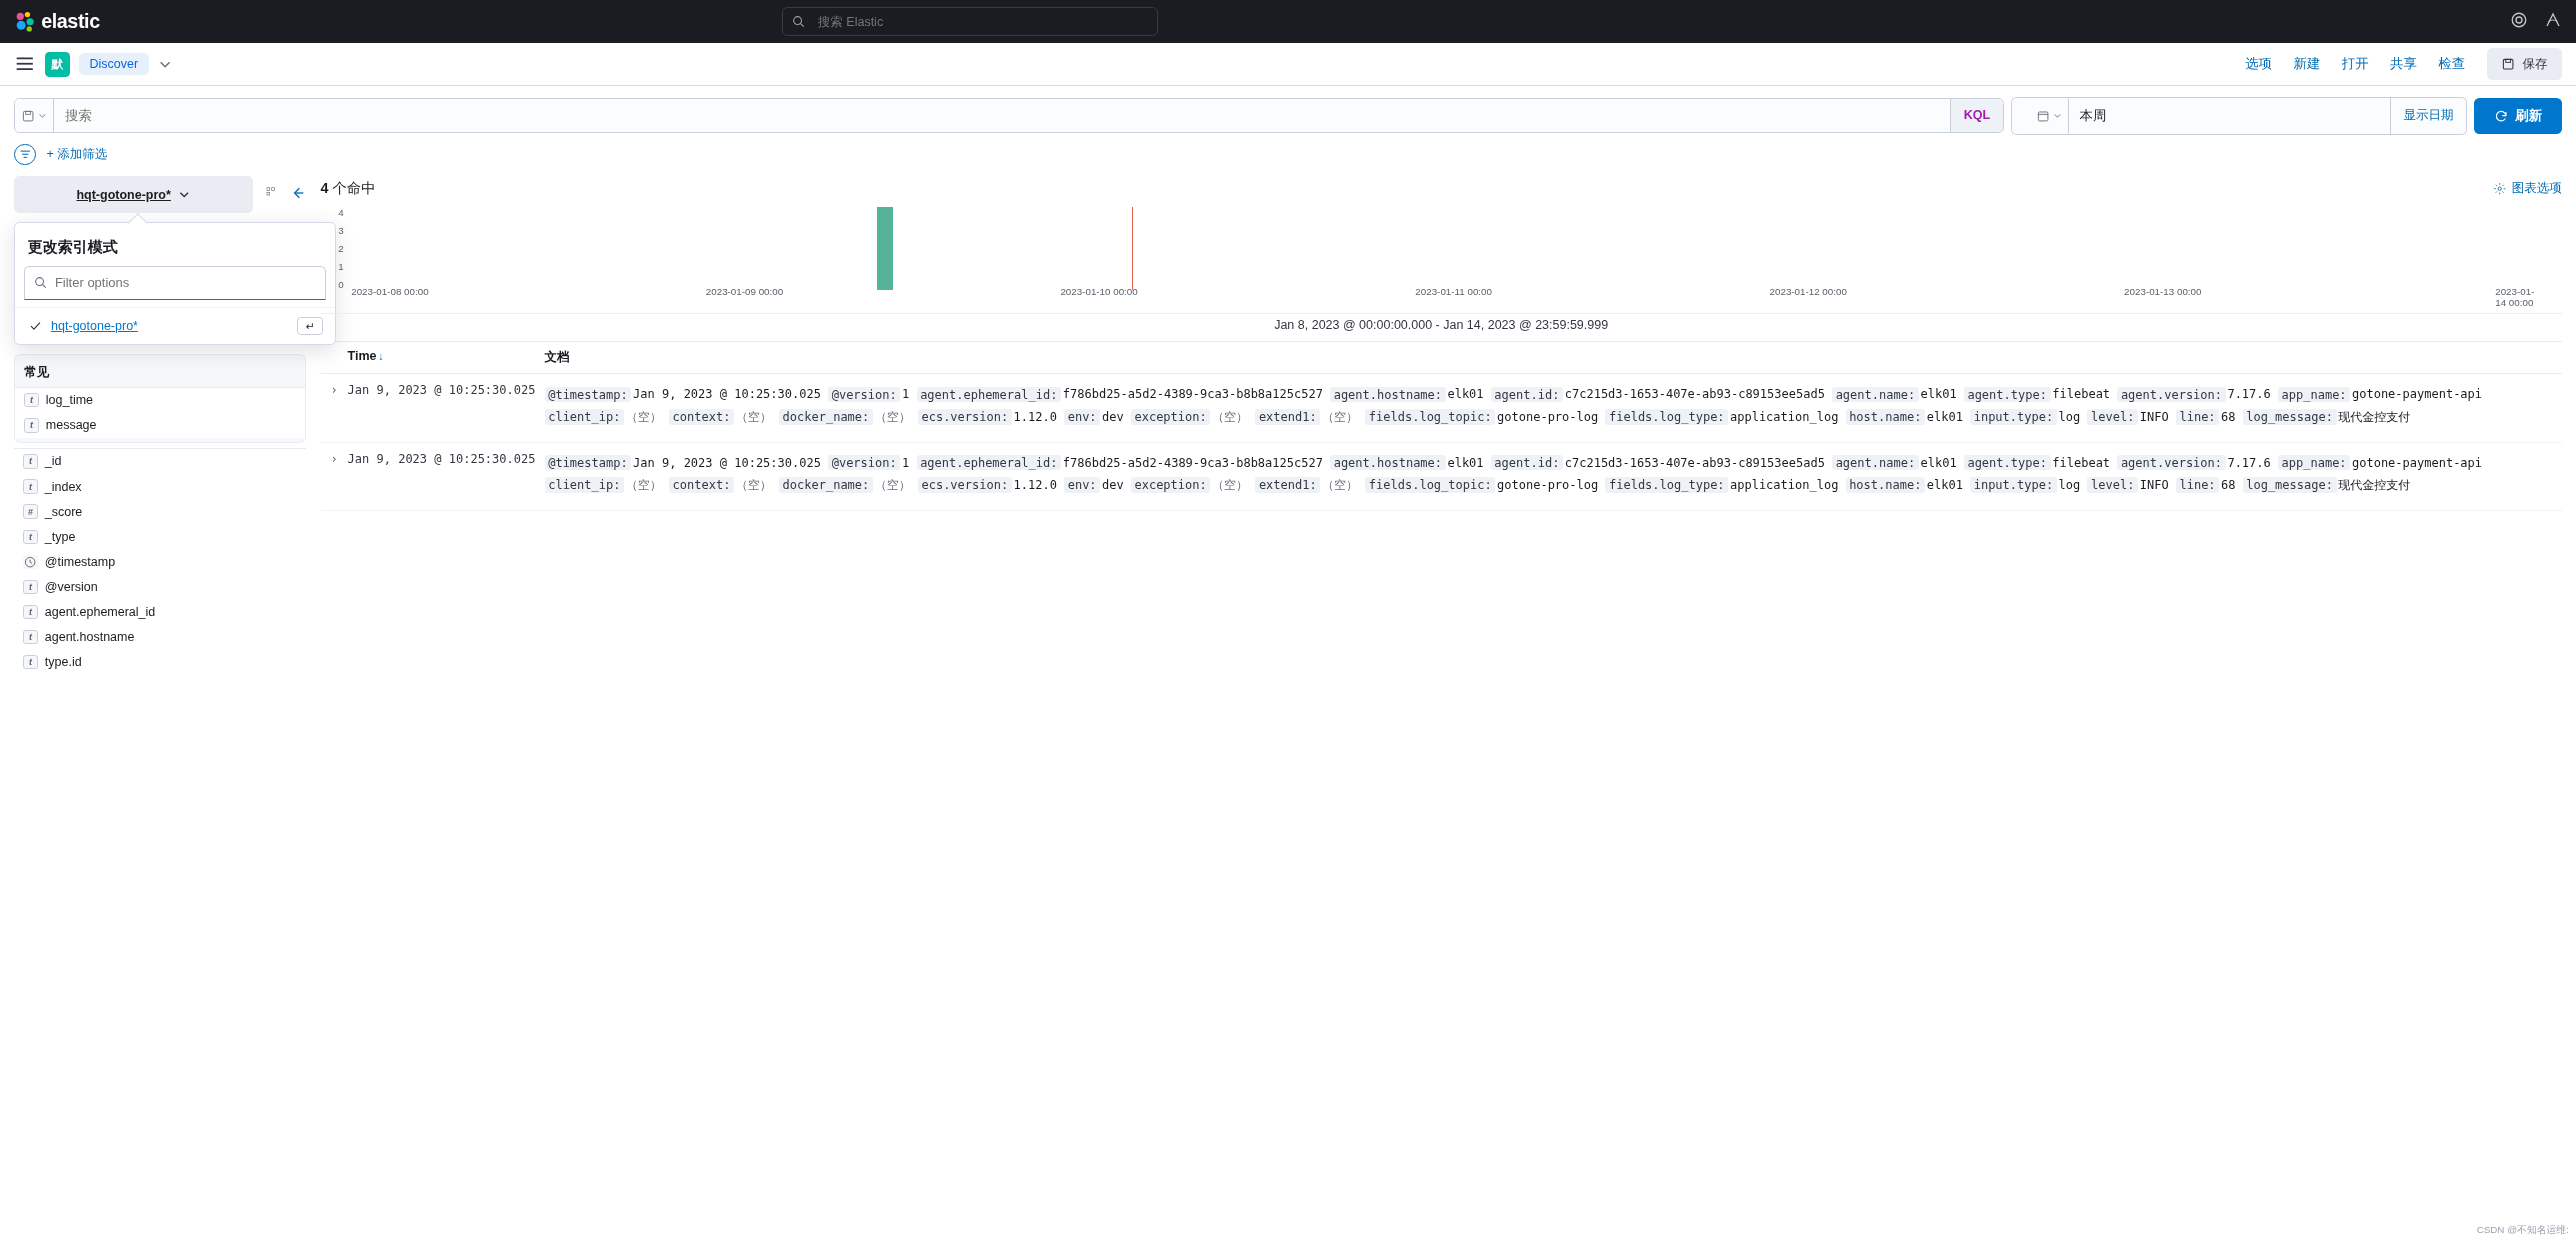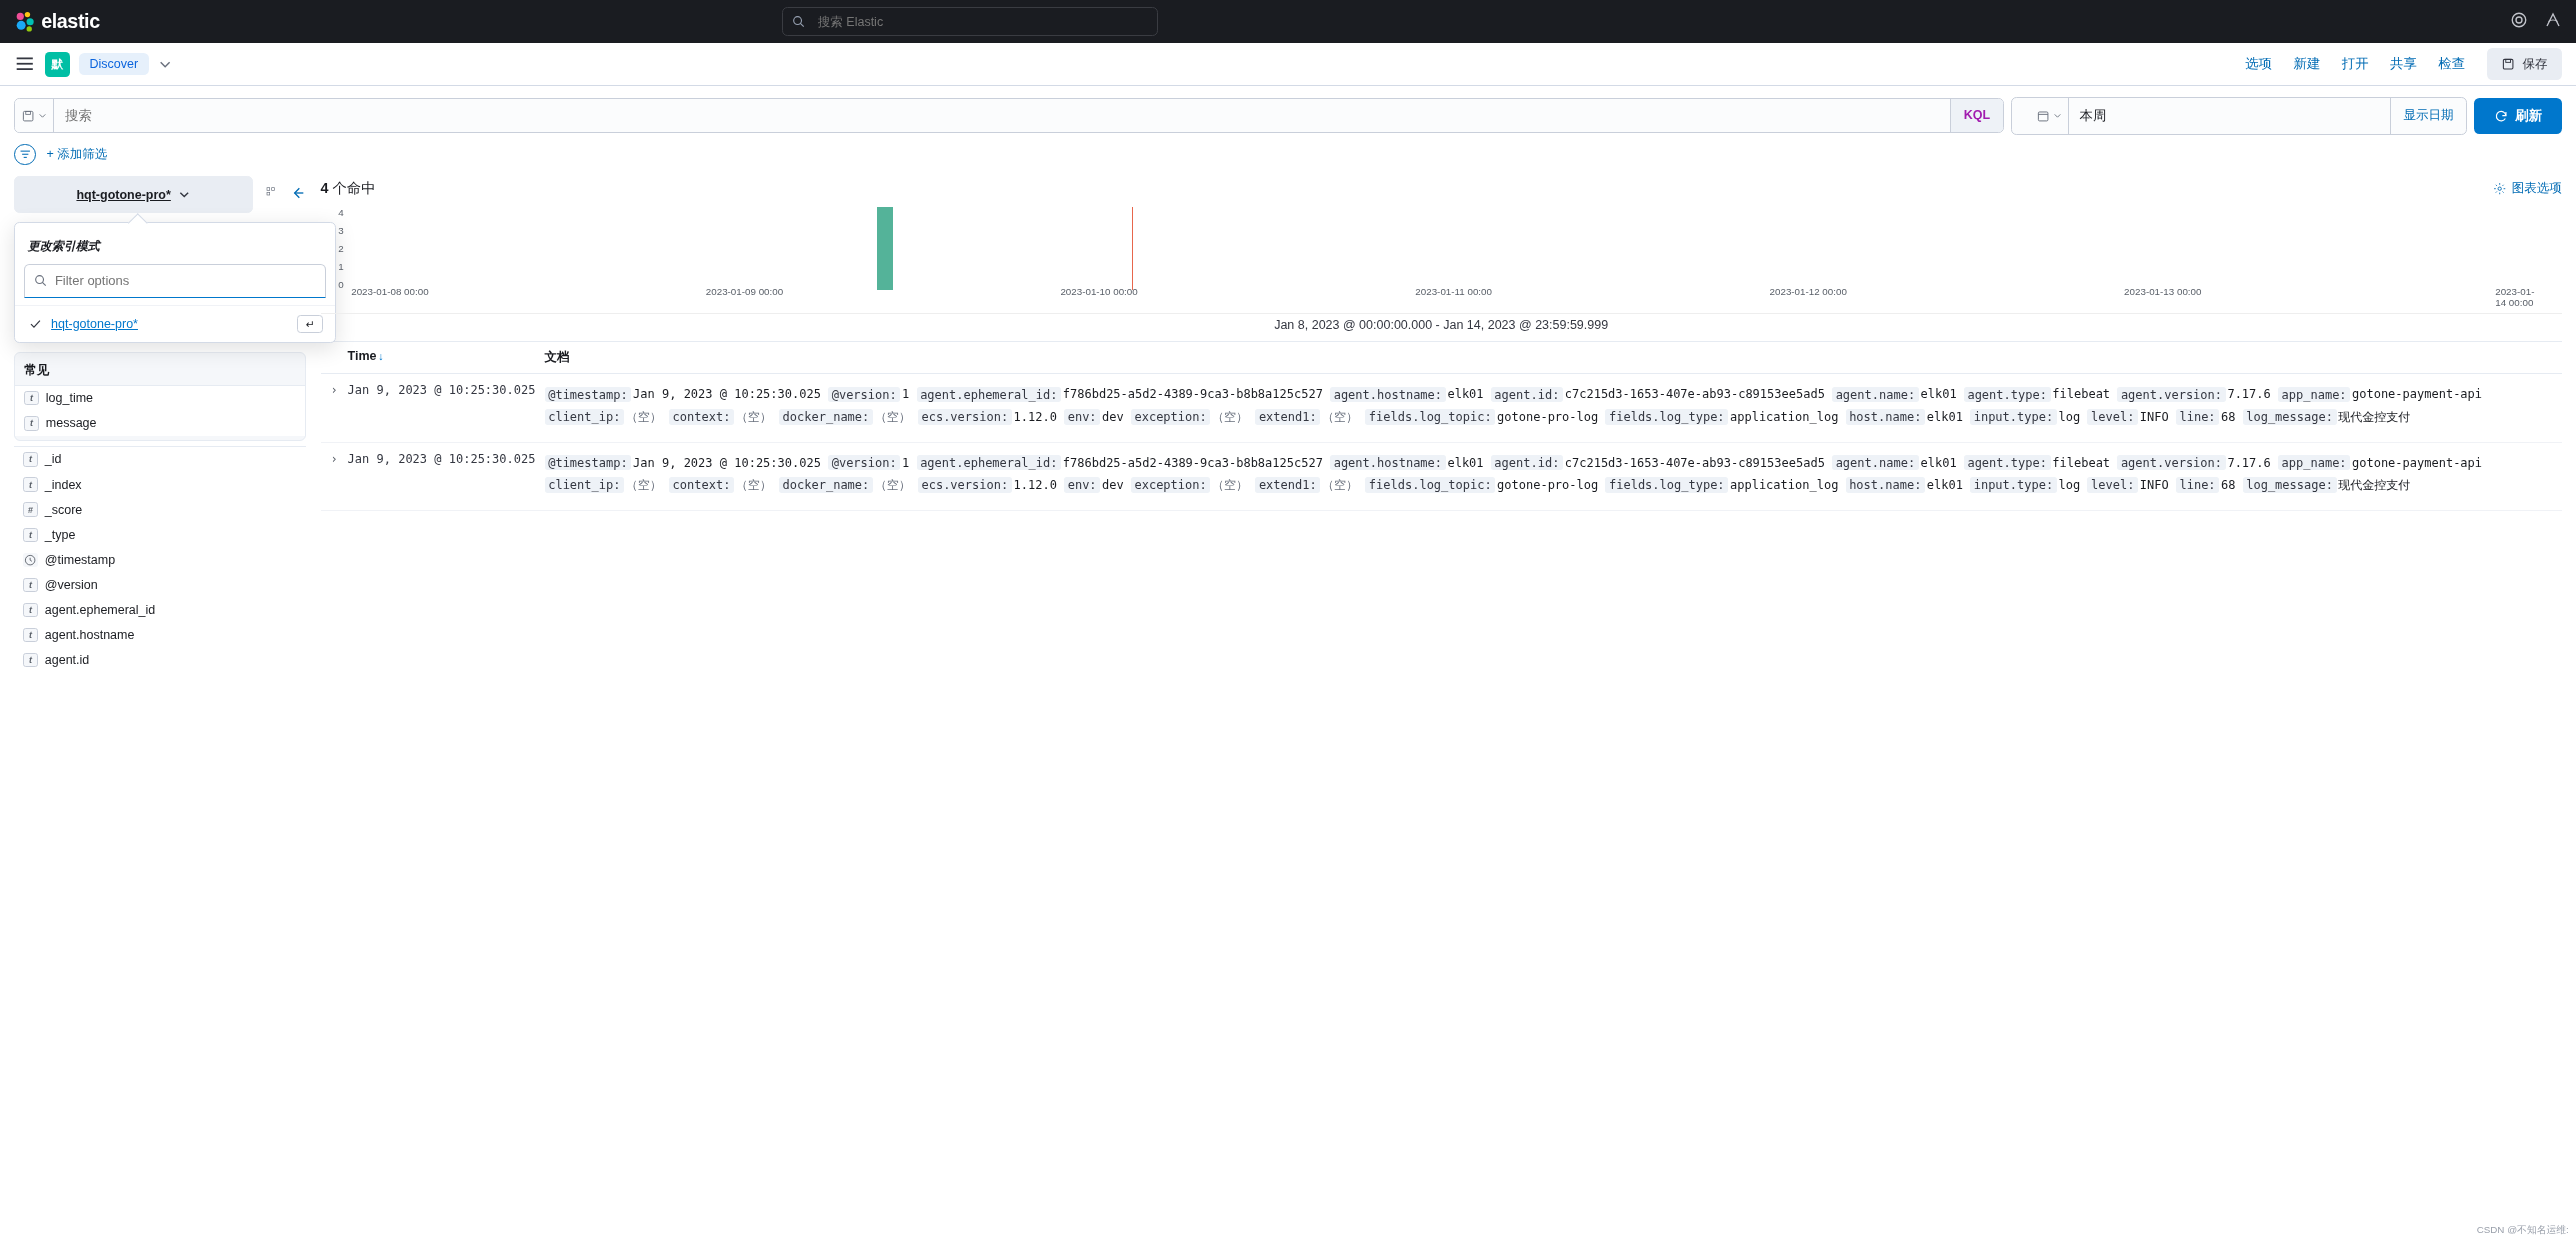--- a/index.html
+++ b/index.html
@@ -45,21 +45,21 @@
   
   .main { display:flex; padding: 0 14.3px 14.3px; gap:14.3px; }
   .sidebar { width: 292px; flex-shrink:0; }
   .pattern-btn { width:250px; background:#e9edf3; border:0.9px solid #e9edf3; border-radius:5.4px; padding:10.7px; font-weight:700; text-decoration:underline; cursor:pointer; display:flex; justify-content:center; gap:7.2px; align-items:center;}
   .side-icons { display:inline-flex; gap:9px; margin-left:9px; vertical-align:middle;}
   .side-row1 { display:flex; align-items:center; gap:3.6px;}
 
   
   .popover { position:relative; margin-top:9px; background:#fff; border:0.9px solid #d3dae6; border-radius:5.4px; box-shadow:0 5.4px 21.5px rgba(0,0,0,.12); width:322px; padding:9px 0 0 0;}
   .popover::before { content:""; position:absolute; top:-7.2px; left:116px; width:12.5px; height:12.5px; background:#fff; border-left:0.9px solid #d3dae6; border-top:0.9px solid #d3dae6; transform:rotate(45deg);}
-  .popover-title { font-weight:700; font-size:12px; padding: 5.4px 12.5px 9px; font-style: italic; }
+  .popover-title { font-weight:700; font-size:15px; padding: 5.4px 12.5px 9px; }
   .popover-input-wrap { border:0.9px solid #c9cfda; border-bottom:1.8px solid #07c; border-radius:5.4px 5.4px 0 0; margin:0 9px; height:34px; display:flex; align-items:center; padding:0 9px; gap:7.2px;}
   .popover-input-wrap input { border:none; outline:none; font-size:13px; flex:1; }
   .popover-option { display:flex; align-items:center; justify-content:space-between; padding:9px 12.5px; border-top:0.9px solid #f0f2f6; margin-top:7.2px;}
   .popover-option a { color:#07c; text-decoration:underline; }
   .enter-badge { border:0.9px solid #c9cfda; border-radius:3.6px; padding:1.8px 7.2px; font-size:10.7px;}
 
   .fields-block { background:#f5f7fa; border:0.9px solid #e6ebf2; border-radius:6px; margin-top:9px; padding: 3.6px 0;}
   .fields-header { font-weight:700; padding:5.4px 9px;}
   .field-list { background:#fff; border-top:0.9px solid #e6ebf2;}
   .field-row { display:flex; align-items:center; gap:7.2px; padding:5.4px 9px; font-size:12.5px; cursor:pointer;}
@@ -294,21 +294,21 @@
         <div class="field-row">
           <span class="ftype">t</span>
           <span>agent.ephemeral_id</span>
         </div>
         <div class="field-row">
           <span class="ftype">t</span>
           <span>agent.hostname</span>
         </div>
         <div class="field-row">
           <span class="ftype">t</span>
-          <span>agent.id</span>
+          <span>type.id</span>
         </div>
       </div>
   </div>
 
   <div class="content">
     <div class="hits-row">
       <span class="hits"><b>4</b> <span>个命中</span></span>
       <span class="chart-opts">
         <svg width="13.4" height="13.4" viewBox="0 0 24 24">
             <circle cx="12" cy="12" r="3" stroke="#006bb4" stroke-width="1.6" fill="none"></circle>

